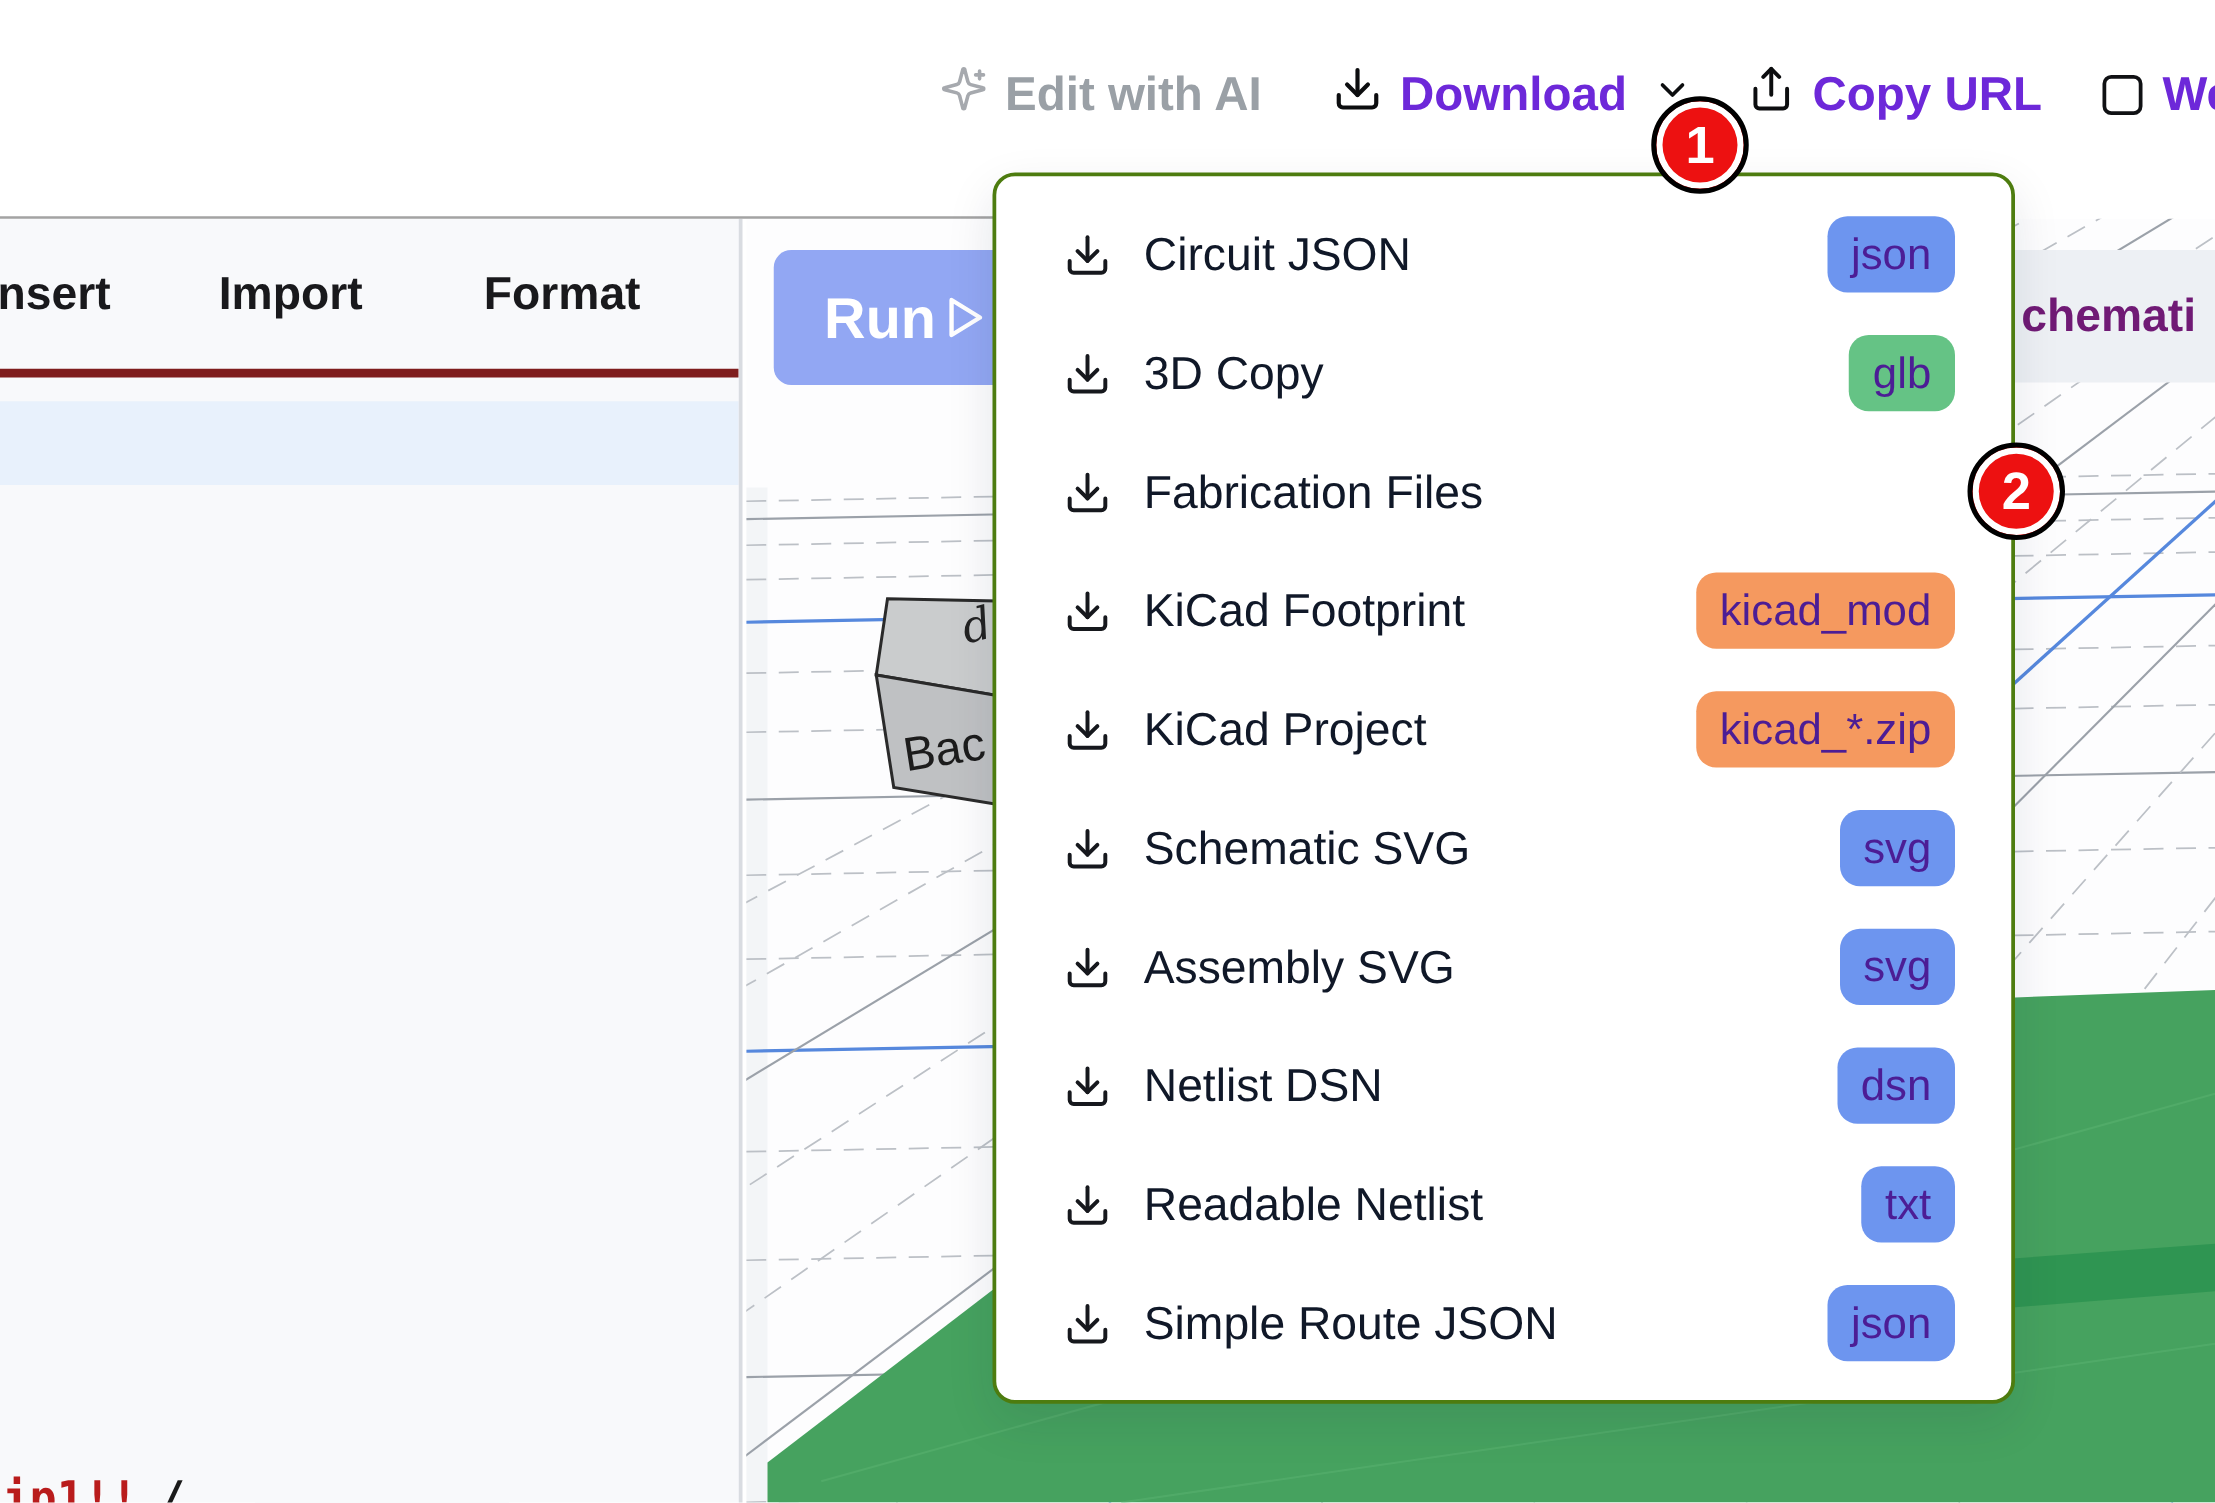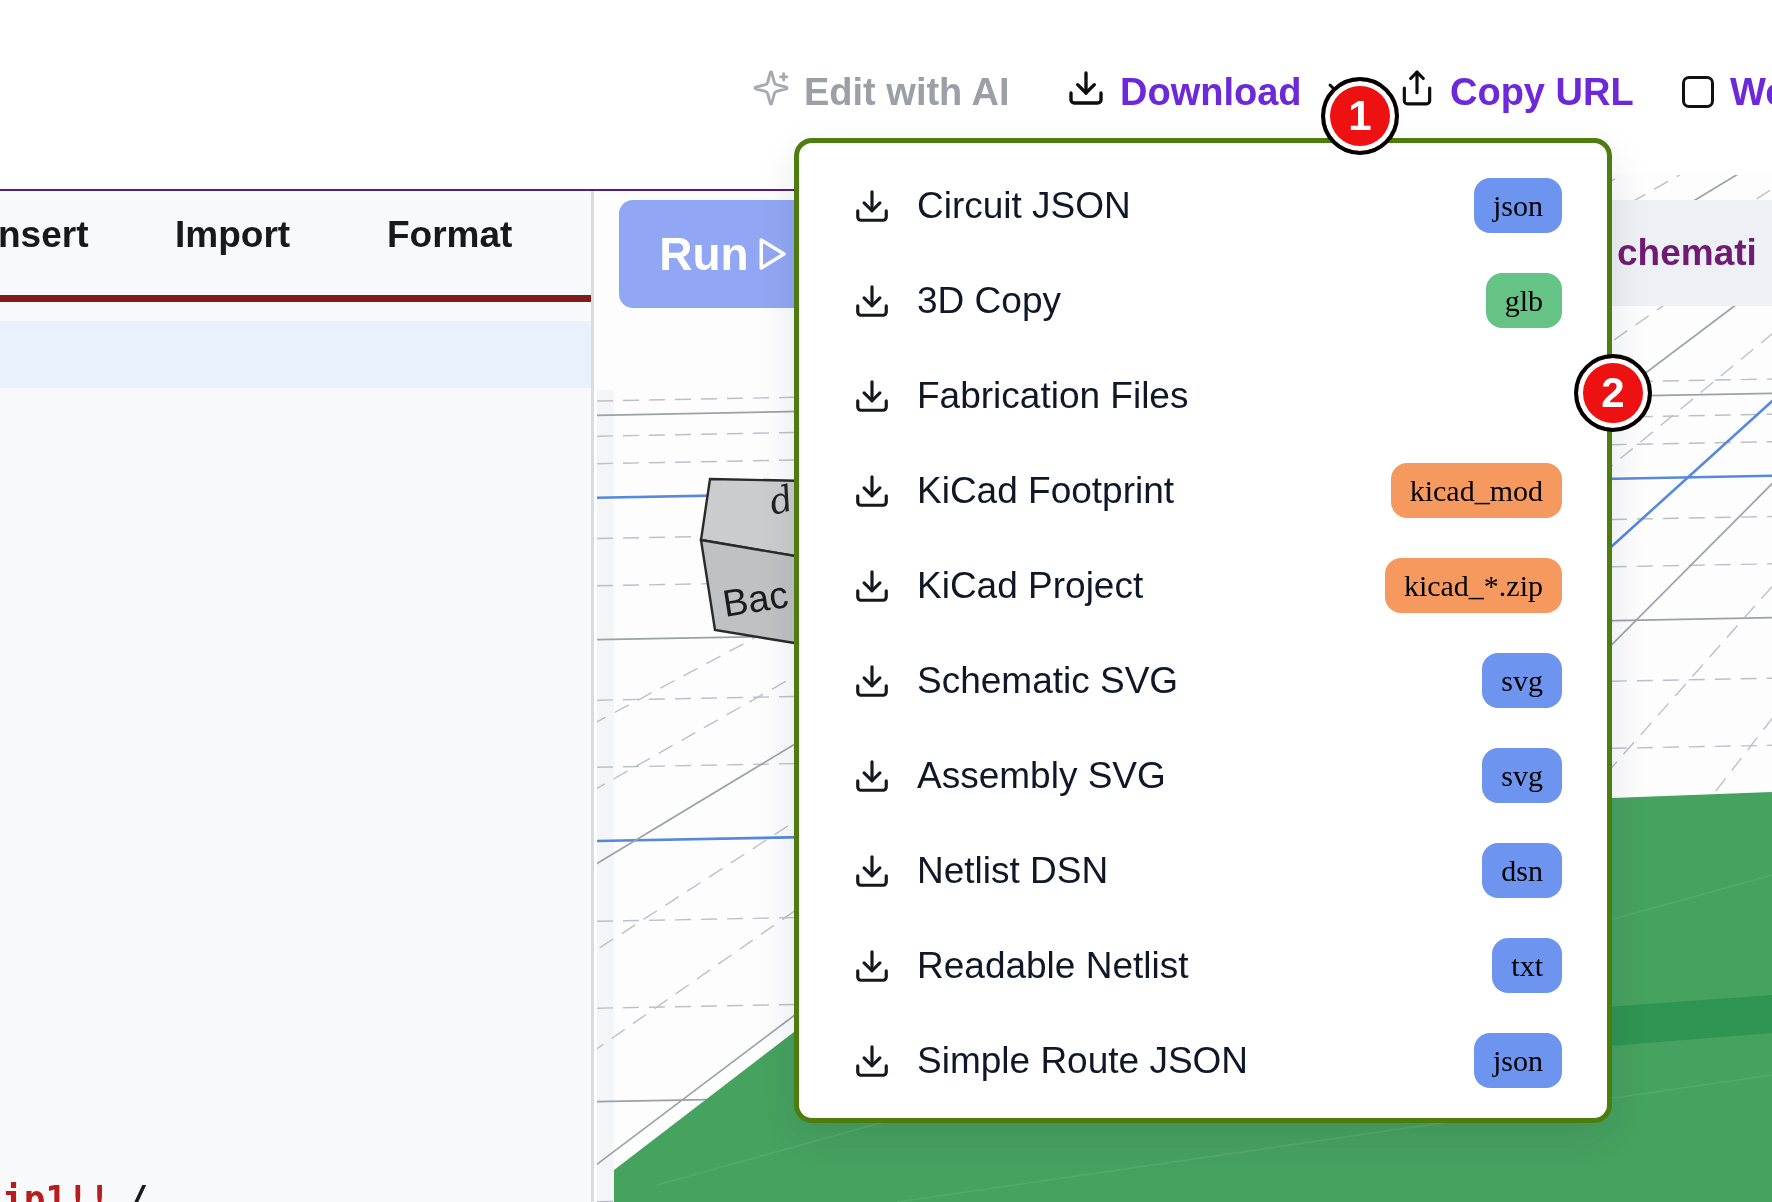--- a/index.html
+++ b/index.html
@@ -1,21 +1,21 @@
 <!DOCTYPE html>
 <html><head>
 <meta charset="utf-8">
 <style>
   * { margin:0; padding:0; box-sizing:border-box; }
   html,body { width:1772px; height:1202px; overflow:hidden; background:#fff;
               font-family:"Liberation Sans", sans-serif; }
 
   
-  #header { position:absolute; left:0; top:16px; width:1519px; height:175px;
-            background:#ffffff; border-bottom:2px solid #4c1d95; z-index:3; }
+  #header { position:absolute; left:0; top:0; width:1519px; height:175px;
+            background:#ffffff; border-bottom:2px solid #a3a3a3; z-index:3; }
   .hbtn { position:absolute; top:40px; height:72px; display:flex; align-items:center;
           gap:14px; font-size:38px; font-weight:600; color:#6d28d9; cursor:pointer;
           background:none; border:none; white-space:nowrap; }
   .hbtn svg { flex:0 0 auto; }
   #edit-ai { left:752px; color:#9aa0a6; }
   #download-btn { left:1066px; }
   #copy-url { left:1398px; }
   #web-toggle { left:1682px; gap:16px; }
   .checkbox { width:32px; height:32px; border:3.5px solid #101114; border-radius:7px;
               background:#fff; }
@@ -49,29 +49,29 @@
                 align-items:center; justify-content:center; cursor:pointer; }
   #run-button .run-label { font-size:46px; font-weight:700; color:#ffffff; }
   #view-tab { position:absolute; left:1018px; top:25px; width:162px; height:106px;
               background:#edf0f4; overflow:hidden; display:flex; align-items:center;
               cursor:pointer; }
   #view-tab span { font-size:37px; font-weight:600; color:#701a75; margin-left:5px;
                    white-space:nowrap; }
 
   
   #download-menu { position:absolute; left:794px; top:138px; width:818px; height:985px;
-                   background:#ffffff; border:5px solid #4d7c0f; border-radius:18px;
+                   background:#ffffff; border:3px solid #4d7c0f; border-radius:18px;
                    box-shadow:0 14px 38px rgba(20,30,60,.10); z-index:5;
                    padding-top:15px; overflow:hidden; }
   .mi { height:95px; display:flex; align-items:center; padding:0 45px 0 54px;
         cursor:pointer; }
   .mi .dlic { width:38px; height:38px; flex:0 0 auto; display:flex; }
   .mi .milabel { font-size:37px; font-weight:500; color:#101828; margin-left:26px;
                  flex:1; white-space:nowrap; }
-  .badge { font-family:Liberation Serif, serif; font-size:30px; color:#000000;
+  .badge { font-family:Liberation Sans, sans-serif; font-size:35px; color:#4c1d95;
            padding:9px 19px; border-radius:16px; white-space:nowrap; line-height:1.25; }
 
   
   .ann-circle { position:absolute; width:78px; height:78px; border-radius:50%;
                 background:#ed1111; border:4px solid #000;
                 box-shadow:inset 0 0 0 5px #fff; display:flex; align-items:center;
                 justify-content:center; z-index:9; }
   .ann-circle span { color:#fff; font-size:42px; font-weight:700; }
   #ann-1 { left:1321px; top:77px; }
   #ann-2 { left:1574px; top:354px; }

